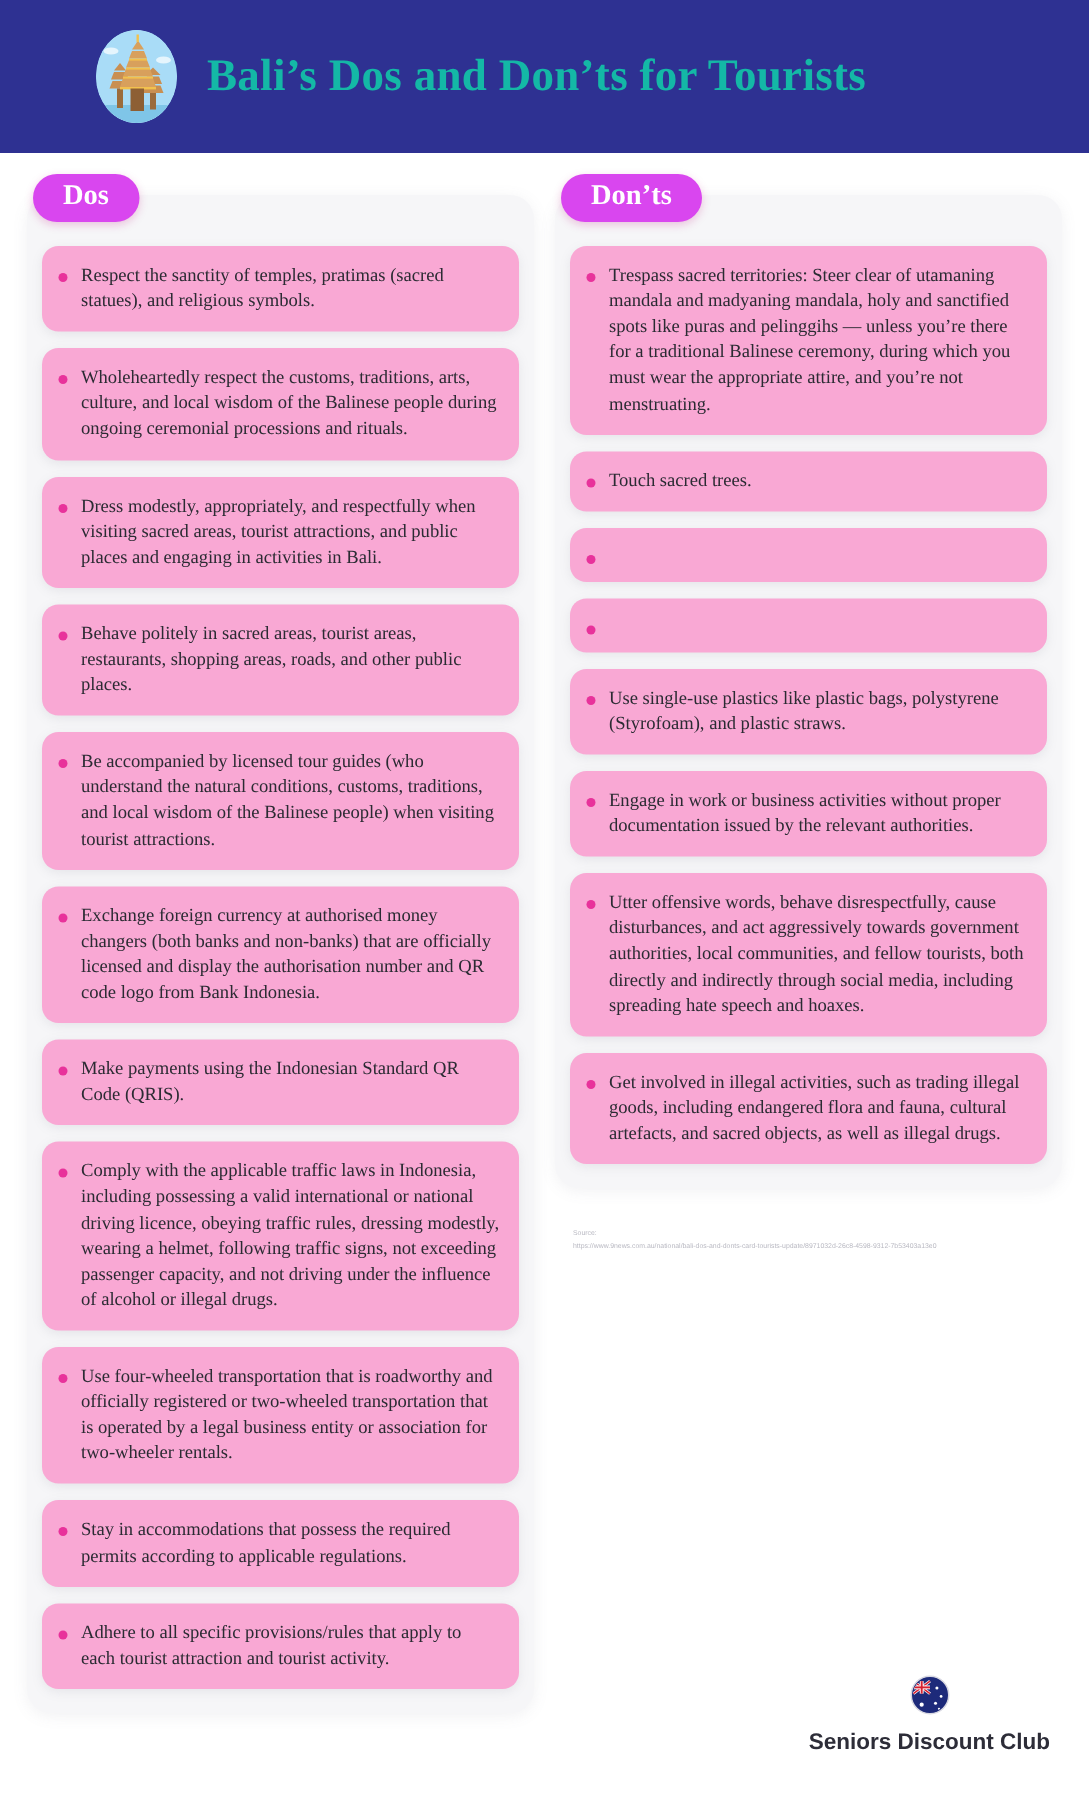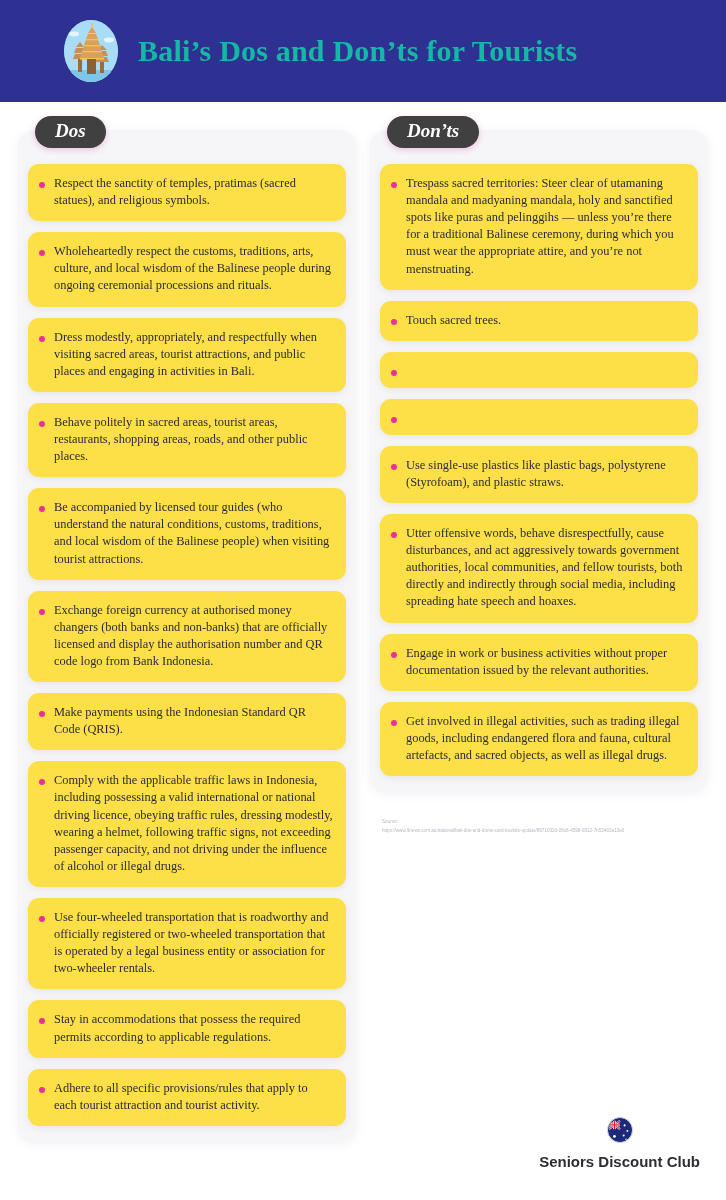--- a/index.html
+++ b/index.html
@@ -65,37 +65,36 @@
     min-width: 0;
   }
   .panel {
     background: #f6f6f8;
     border-radius: 16px;
     padding: 34px 10px 14px 10px;
     box-shadow: 0 2px 10px rgba(120,120,140,0.10);
   }
   .pill {
     position: absolute;
-    left: 17px;
+    left: 4px;
     top: -14px;
     z-index: 4;
-    background: #404040;
+    background: #d946ef;
     color: #ffffff;
     border-radius: 999px;
     padding: 4px 20px 6px 20px;
     font-family: "Liberation Serif", serif;
     font-weight: bold;
     font-size: 19px;
     line-height: 1.15;
     box-shadow: 0 2px 6px rgba(200,40,140,0.25);
-    font-style: italic;
   }
 
   .card {
-    background: #fde047;
+    background: #f9a8d4;
     border-radius: 11px;
     box-shadow: 0 2px 7px rgba(120,120,140,0.13);
     padding: 11px 13px 12px 11px;
     margin-bottom: 11px;
     display: flex;
     align-items: flex-start;
   }
   .card:last-child { margin-bottom: 2px; }
 
   .bullet {
@@ -280,25 +279,25 @@
         </div>
         <div class="card">
           <span class="bullet"></span>
         </div>
         <div class="card">
           <span class="bullet"></span>
           <span class="card-text">Use single-use plastics like plastic bags, polystyrene (Styrofoam), and plastic straws.</span>
         </div>
         <div class="card">
           <span class="bullet"></span>
+          <span class="card-text">Engage in work or business activities without proper documentation issued by the relevant authorities.</span>
+        </div>
+        <div class="card">
+          <span class="bullet"></span>
           <span class="card-text">Utter offensive words, behave disrespectfully, cause disturbances, and act aggressively towards government authorities, local communities, and fellow tourists, both directly and indirectly through social media, including spreading hate speech and hoaxes.</span>
-        </div>
-        <div class="card">
-          <span class="bullet"></span>
-          <span class="card-text">Engage in work or business activities without proper documentation issued by the relevant authorities.</span>
         </div>
         <div class="card">
           <span class="bullet"></span>
           <span class="card-text">Get involved in illegal activities, such as trading illegal goods, including endangered flora and fauna, cultural artefacts, and sacred objects, as well as illegal drugs.</span>
         </div>
 
       </div>
 
       <div class="source">
         <span class="source-label">Source:</span>

